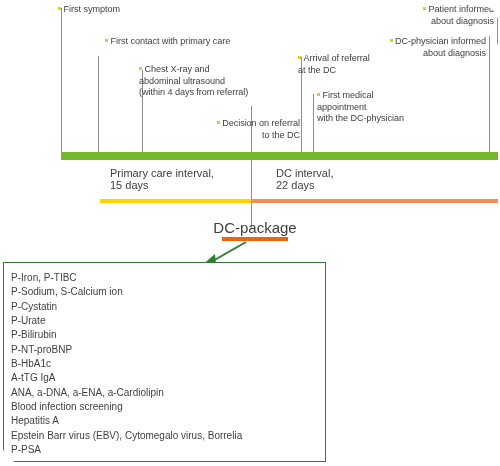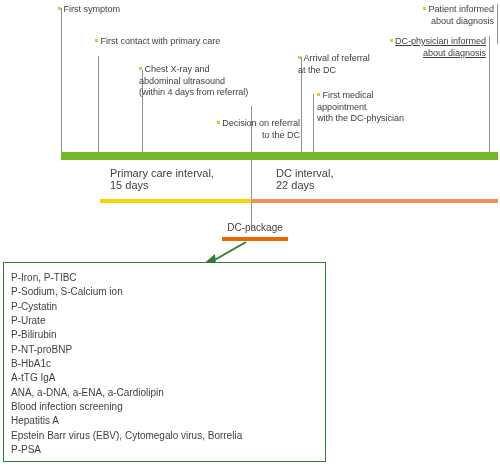--- a/index.html
+++ b/index.html
@@ -8,20 +8,21 @@
     background: #ffffff;
   }
   #figure {
     position: relative;
     width: 500px;
     height: 466px;
     background: #ffffff;
     font-family: "Liberation Sans", sans-serif;
     color: #3b3b3b;
     overflow: hidden;
+    border-radius: 29px;
   }
 
   
   .event-label {
     position: absolute;
     font-size: 9.1px;
     line-height: 11.6px;
     color: #3f3f3f;
     white-space: pre-line;
     letter-spacing: -0.05px;
@@ -79,21 +80,21 @@
     left: 251px;
     top: 199px;
     width: 247px;
     height: 4px;
     background: #f58d55;
   }
 
   
   .package-label {
     position: absolute;
-    font-size: 10px;
+    font-size: 15px;
     line-height: 11.8px;
     color: #3f3f3f;
     text-align: center;
   }
   .package-bar {
     position: absolute;
     left: 222px;
     top: 237px;
     width: 66px;
     height: 4px;
@@ -140,40 +141,40 @@
   <div class="event-stem" style="left:98px; top:56px; height:98px;"></div>
   <div class="event-stem" style="left:142px; top:70px; height:84px;"></div>
   <div class="event-stem" style="left:251px; top:106px; height:48px;"></div>
   <div class="event-stem" style="left:301px; top:57px; height:97px;"></div>
   <div class="event-stem" style="left:313px; top:94px; height:60px;"></div>
   <div class="event-stem" style="left:497px; top:4px; height:40px;"></div>
   <div class="event-stem" style="left:489px; top:36px; height:118px;"></div>
 
   <div class="event-label" style="left:58px; top:4px; width:140px;"><span class="bullet"></span><span>First symptom</span></div>
 
-  <div class="event-label" style="left:95px; top:36px; width:180px;"><span class="bullet"></span><span>First contact with primary care</span></div>
+  <div class="event-label" style="left:105px; top:36px; width:180px;"><span class="bullet"></span><span>First contact with primary care</span></div>
 
   <div class="event-label" style="left:139px; top:64px; width:170px;"><span class="bullet"></span><span>Chest X-ray and
 abdominal ultrasound
 (within 4 days from referral)</span></div>
 
   <div class="event-label right-al" style="left:170px; top:118px; width:130px;"><span class="bullet"></span><span>Decision on referral
 to the DC</span></div>
 
   <div class="event-label" style="left:298px; top:53px; width:120px;"><span class="bullet"></span><span>Arrival of referral
 at the DC</span></div>
 
   <div class="event-label" style="left:310px; top:90px; width:130px;margin-left:7px;"><span class="bullet"></span><span>First medical
 appointment
 with the DC-physician</span></div>
 
   <div class="event-label right-al" style="left:350px; top:4px; width:144px;"><span class="bullet"></span><span>Patient informed
 about diagnosis</span></div>
 
-  <div class="event-label right-al" style="left:338px; top:36px; width:148px;text-decoration:underline;"><span class="bullet"></span><span>DC-physician informed
+  <div class="event-label right-al" style="left:338px; top:36px; width:148px;"><span class="bullet"></span><span>DC-physician informed
 about diagnosis</span></div>
 
   <div class="timeline-bar"></div>
 
   <div class="interval-divider" style="left:251px; top:159px; height:70px;"></div>
 
   <div class="interval-label" style="left:110px; top:168px; width:140px;"><span>Primary care interval,
 15 days</span></div>
 
   <div class="interval-label" style="left:276px; top:168px; width:140px;"><span>DC interval,

